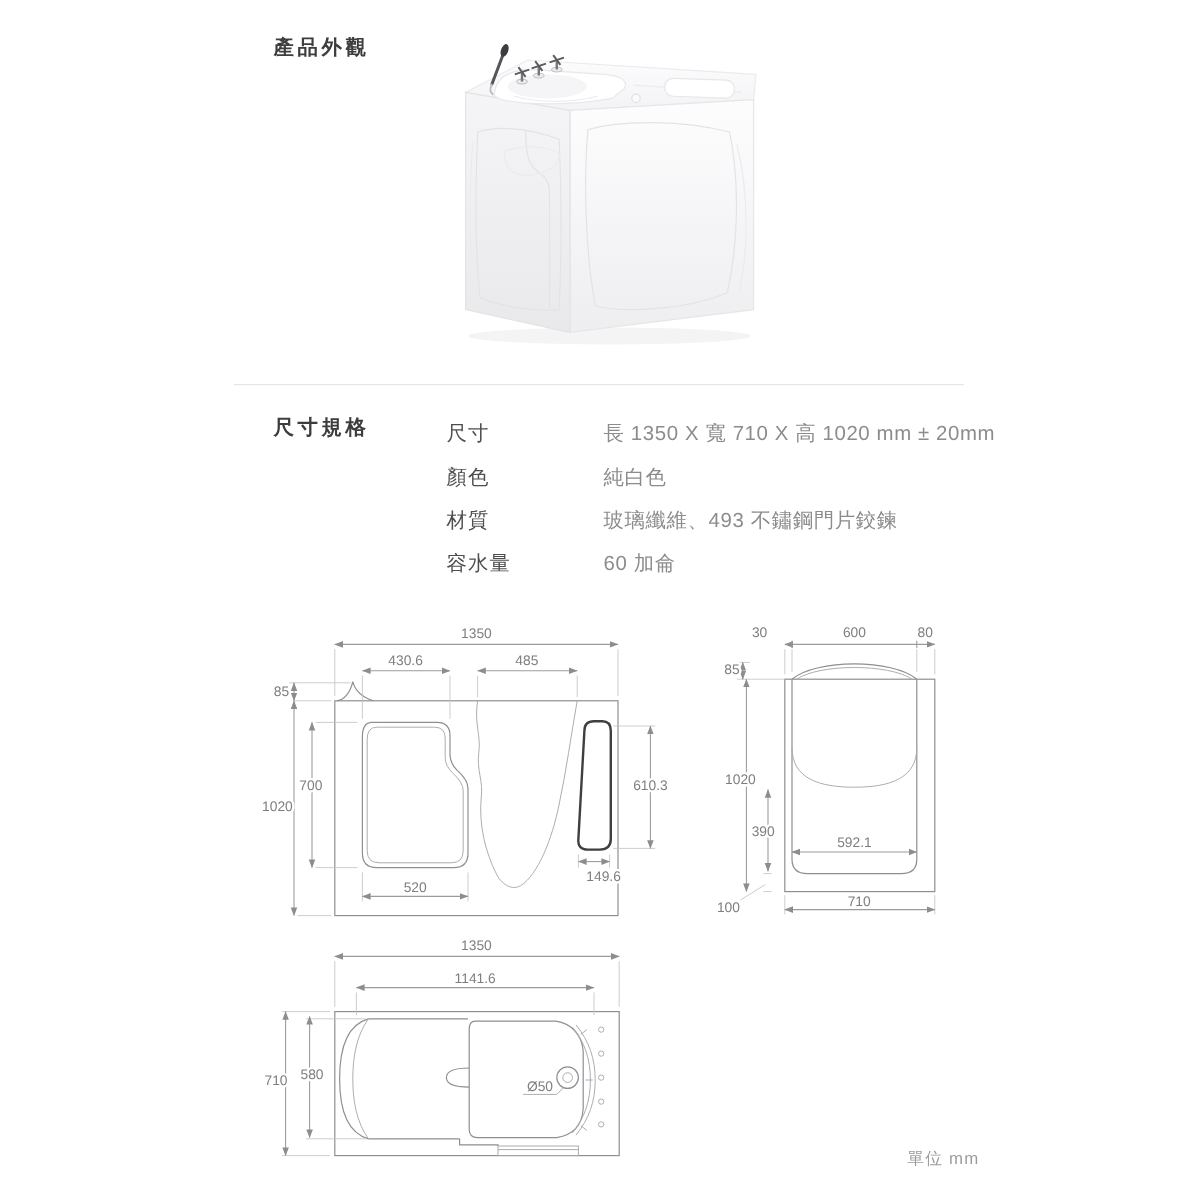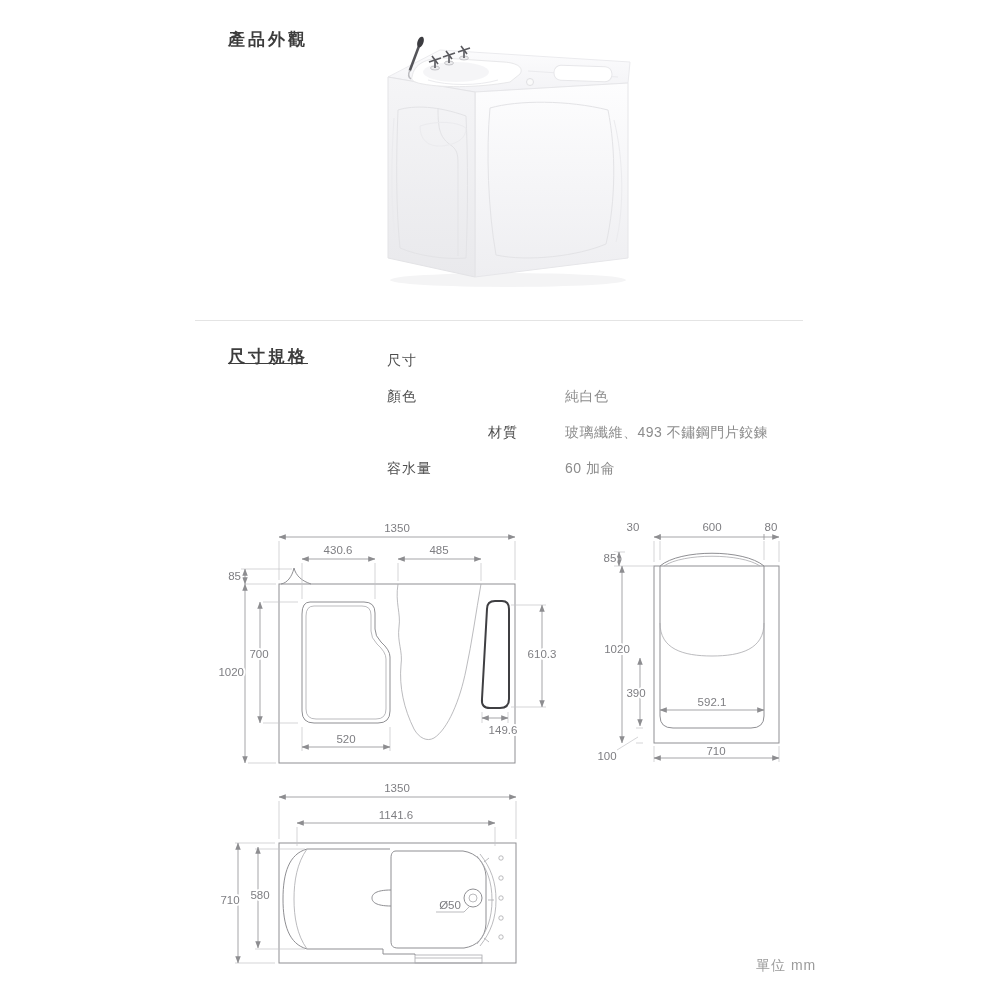--- a/index.html
+++ b/index.html
@@ -5,21 +5,21 @@
   html,body { margin:0; padding:0; background:#fff; }
   .page {
     position:relative; width:1000px; height:1000px; background:#ffffff;
     font-family:"Liberation Sans","DejaVu Sans",sans-serif; overflow:hidden;
   }
   .sec-title {
     position:absolute; font-size:17px; font-weight:bold; color:#3d3d3d;
     letter-spacing:3px; line-height:1;
   }
   .divider { position:absolute; left:195px; top:320px; width:608px; height:1px; background:#e4e4e4; }
-  .spec-row { position:absolute; left:387px; display:flex; font-size:14px; line-height:1.2;gap:47px; }
+  .spec-row { position:absolute; left:372px; display:flex; font-size:17px; line-height:1.2; }
   .spec-label { width:131px; color:#4e4e4e; letter-spacing:1px; }
   .spec-value { color:#8c8c8c; letter-spacing:0.5px; white-space:nowrap; }
   .unit-note { position:absolute; left:756px; top:957px; font-size:14px; color:#9b9b9b; letter-spacing:1px; }
   .drw { position:absolute; }
   
   .dt { font-family:"Liberation Sans","DejaVu Sans",sans-serif; font-size:11.5px; fill:#7e7e82;
         paint-order:stroke; stroke:#ffffff; stroke-width:4px; stroke-linejoin:round; }
   .dl { stroke:#9b9b9e; stroke-width:0.9; fill:none; }            
   .xl { stroke:#c3c3c6; stroke-width:0.7; fill:none; }            
   .geo { stroke:#8f8f93; stroke-width:1; fill:none; }             
@@ -88,30 +88,31 @@
       <g>
         <ellipse cx="86" cy="28" rx="4.5" ry="2" fill="#ececee" stroke="#a8a8ac" stroke-width="0.6"></ellipse>
         <path d="M86,28 L86,20" stroke="#77777c" stroke-width="2"></path>
         <path d="M80,22 L92,18 M83,16 L89,24" stroke="#5a5a5f" stroke-width="1.6"></path>
       </g>
     </g>
   </svg>
 
   <div class="divider"></div>
 
-  <div class="sec-title" style="left:228px; top:348px;text-decoration:underline;">尺寸規格</div>
+  <div class="sec-title" style="left:228px; top:348px;">尺寸規格</div>
 
   <div class="spec-row" style="top:352px;">
     <div class="spec-label">尺寸</div>
+    <div class="spec-value">長 1350 X 寬 710 X 高 1020 mm ± 20mm</div>
   </div>
   <div class="spec-row" style="top:388px;">
     <div class="spec-label">顏色</div>
     <div class="spec-value">純白色</div>
   </div>
-  <div class="spec-row" style="top:424px;text-align:right;">
+  <div class="spec-row" style="top:424px;">
     <div class="spec-label">材質</div>
     <div class="spec-value">玻璃纖維、493 不鏽鋼門片鉸鍊</div>
   </div>
   <div class="spec-row" style="top:460px;">
     <div class="spec-label">容水量</div>
     <div class="spec-value">60 加侖</div>
   </div>
 
   <svg class="drw" style="left:215px; top:515px;" width="350" height="260" viewBox="0 0 350 260">
     <defs>

